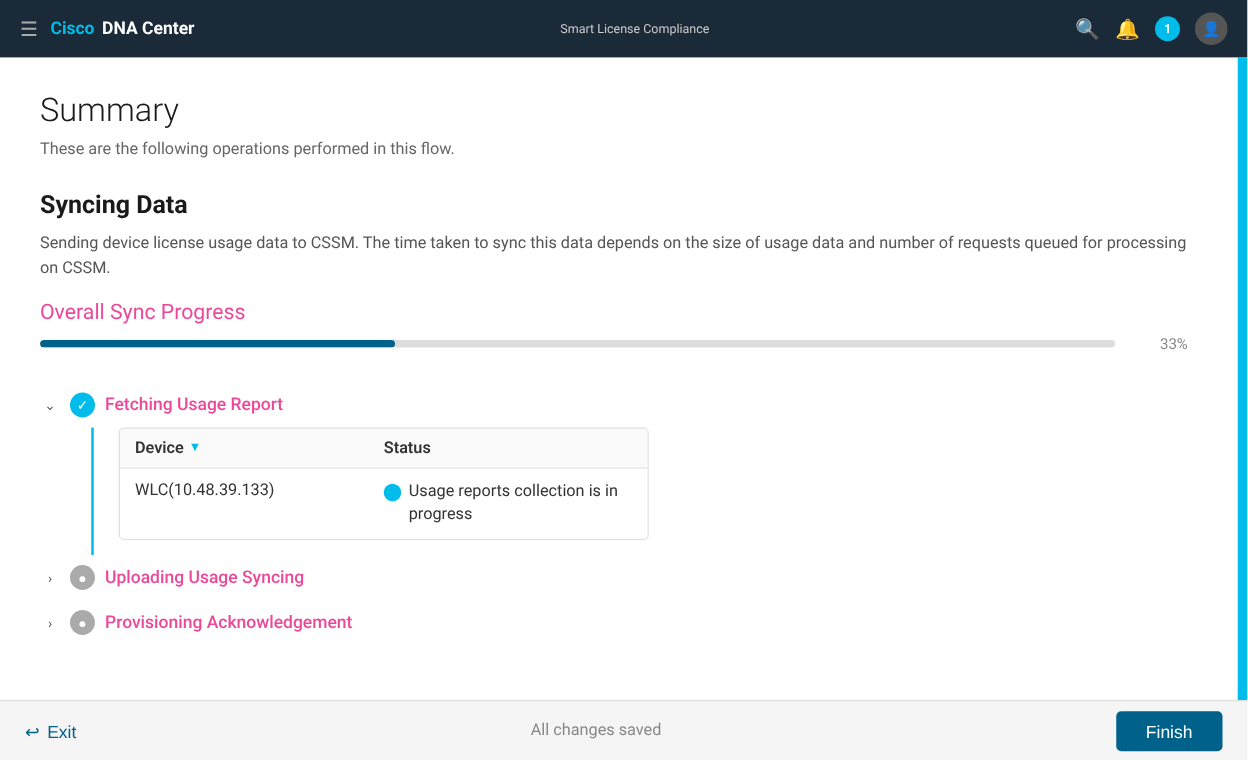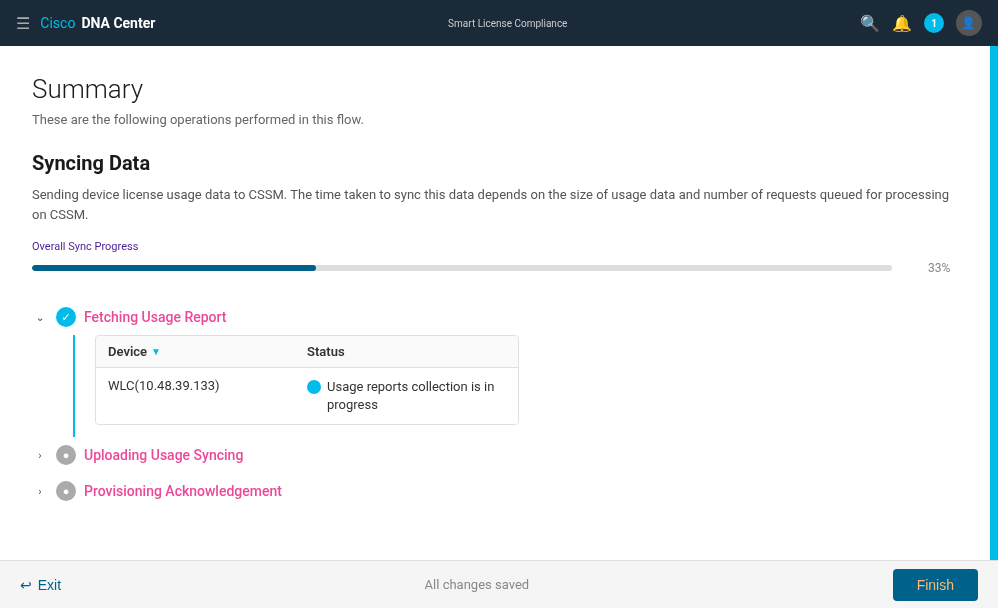--- a/index.html
+++ b/index.html
@@ -18,21 +18,21 @@
       display: flex;
       align-items: center;
       gap: 10px;
     }
     .hamburger-icon { color: #aaa; font-size: 16px; cursor: pointer; }
     .brand {
       display: flex;
       align-items: center;
       gap: 6px;
     }
-    .brand-cisco { color: #00bceb; font-weight: 400; font-size: 14px; }
+    .brand-cisco { color: #00bceb; font-weight: 700; font-size: 14px; }
     .brand-dna { color: #fff; font-weight: 700; font-size: 14px; }
     .topnav-center {
       flex: 1;
       text-align: center;
       color: #ccc;
       font-size: 10px;
     }
     .topnav-right {
       display: flex;
       align-items: center;
@@ -104,22 +104,22 @@
       color: #1a1a1a;
       margin-bottom: 10px;
     }
     .section-desc {
       font-size: 13px;
       color: #555;
       line-height: 1.5;
       margin-bottom: 16px;
     }
     .sync-progress-label {
-      font-size: 11px;
-      color: #4c1d95;
+      font-size: 17px;
+      color: #ec4899;
       margin-bottom: 8px;
     }
     .progress-row {
       display: flex;
       align-items: center;
       gap: 10px;
       margin-bottom: 24px;
     }
     .progress-bar-bg {
       flex: 1;
@@ -273,21 +273,21 @@
       color: #00618a;
       font-size: 14px;
     }
     .exit-icon { font-size: 14px; }
     .save-status {
       font-size: 13px;
       color: #888;
     }
     .finish-btn {
       background: #00618a;
-      color: #fdba74;
+      color: #ffffff;
       border: none;
       border-radius: 4px;
       padding: 8px 24px;
       font-size: 14px;
       cursor: pointer;
       font-weight: 500;
     }
   </style>
 </head>
 <body>

